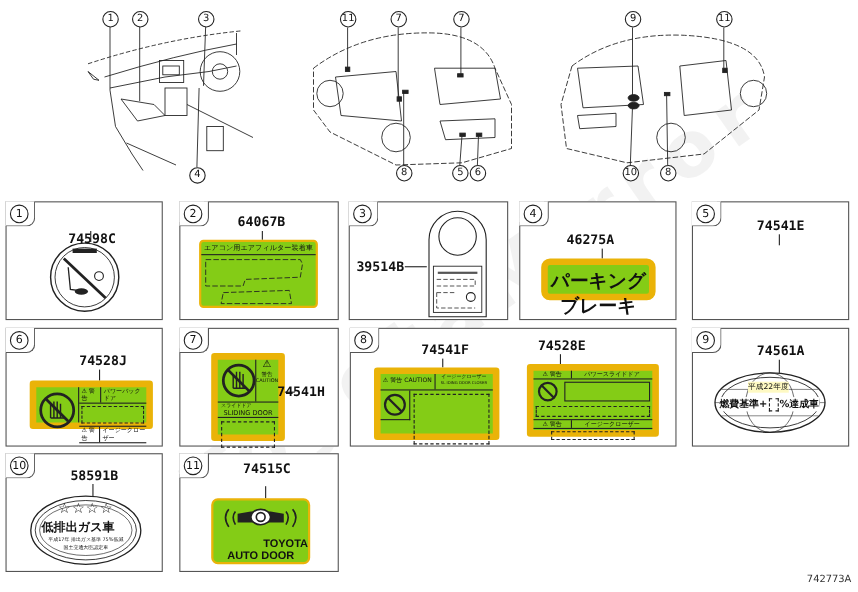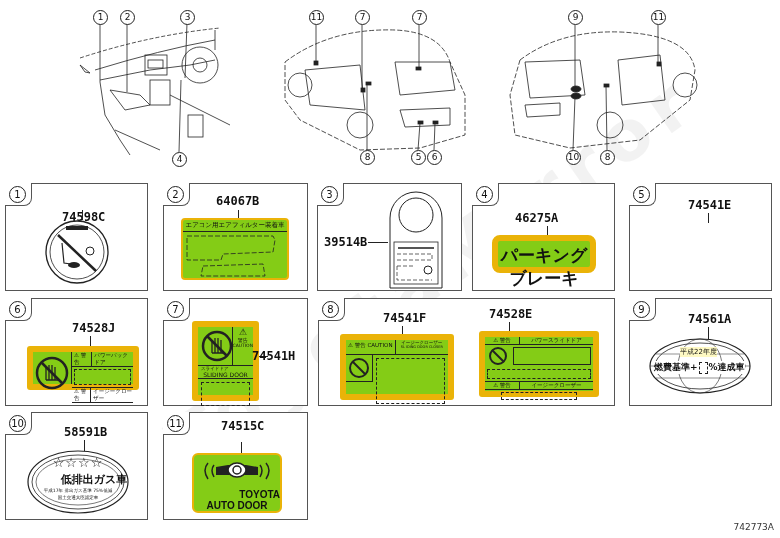--- a/index.html
+++ b/index.html
@@ -294,21 +294,21 @@
       <span>10</span>
     </div>
   <div class="partno" style="left:58px;top:12px">58591B</div>
   <div class="leader" style="left:78px;top:27px;width:1px;height:11px"></div>
   <svg class="abs" style="left:20px;top:36px" width="104" height="66">
     <ellipse cx="52" cy="33" rx="50" ry="31" fill="#fff" stroke="#222" stroke-width="1.2"></ellipse>
     <ellipse cx="52" cy="33" rx="46" ry="27" fill="none" stroke="#222" stroke-width="0.8"></ellipse>
     <ellipse cx="52" cy="33" rx="42" ry="23" fill="none" stroke="#222" stroke-width="0.6"></ellipse>
   </svg>
   <div class="jp" style="position:absolute;left:20px;width:104px;top:42px;text-align:center;font-size:13px;letter-spacing:1px">☆☆☆☆</div>
-  <div class="jp" style="position:absolute;left:36px;width:104px;top:59px;text-align:center;font-size:11px;font-weight:bold">低排出ガス車</div>
+  <div class="jp" style="position:absolute;left:13px;width:104px;top:59px;text-align:center;font-size:11px;font-weight:bold">低排出ガス車</div>
   <div class="jp" style="position:absolute;left:20px;width:104px;top:75px;text-align:center;font-size:4.5px">平成17年 排出ガス基準 75%低減</div>
   <div class="jp" style="position:absolute;left:20px;width:104px;top:82px;text-align:center;font-size:4.5px">国土交通大臣認定車</div>
 </div>
 
 <div class="panel" style="left:163px;top:412px;width:145px;height:108px">
   <div class="num">
       <span>11</span>
     </div>
   <div class="partno" style="left:57px;top:6px">74515C</div>
   <div class="leader" style="left:77px;top:29px;width:1px;height:11px"></div>

